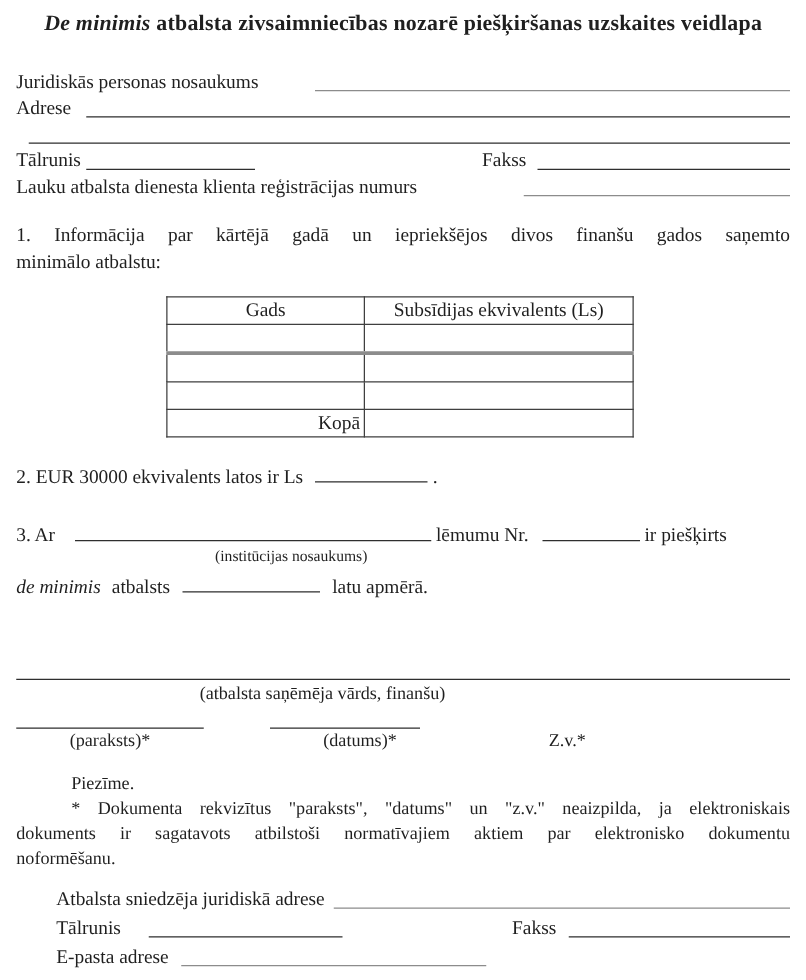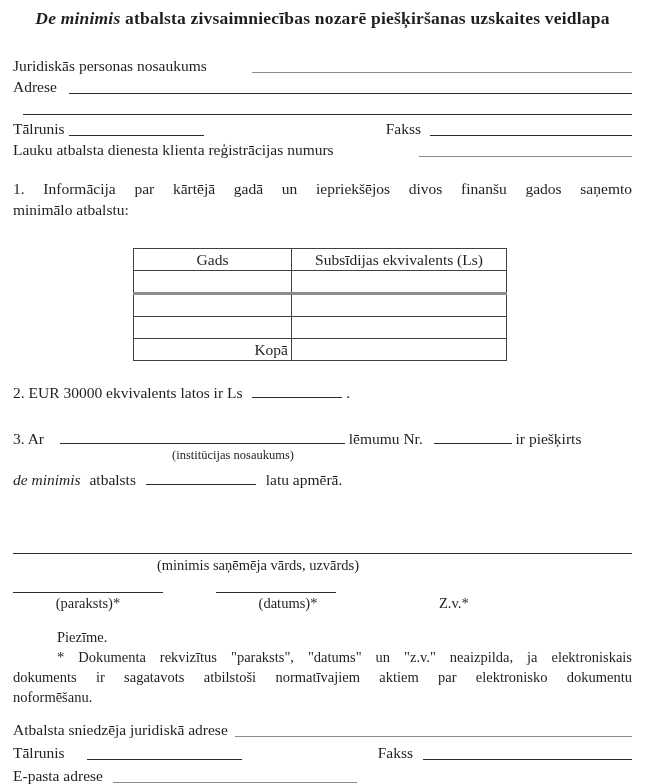--- a/index.html
+++ b/index.html
@@ -23,21 +23,21 @@
   .frow{display:flex;height:21px;align-items:flex-end;}
   .lbl{white-space:nowrap;line-height:21px;}
   .line{border-bottom:1.3px solid var(--dark);align-self:flex-end;margin-bottom:3px;height:0;}
   .line.gray{border-bottom-color:var(--gray);border-bottom-width:1.6px;}
   .grow{flex:1;}
 
   .para{line-height:21px;}
   .jline{text-align:justify;text-align-last:justify;}
   .p1{margin-top:18px;}
 
-  table.tbl{border-collapse:collapse;margin:28px 0 0 120px;table-layout:fixed;}
+  table.tbl{border-collapse:collapse;margin:17px 0 0 120px;table-layout:fixed;}
   .tbl td{border:1.5px solid #3f3f3f;padding:0 2px;height:21px;line-height:21px;font-size:15.5px;}
   .tbl .c1{width:152px;}
   .tbl .c2{width:210px;}
   .tbl .hdr td{text-align:center;}
   .tbl tr.thick td{border-bottom:3px solid var(--gray);}
   .tbl .kopa{text-align:right;padding-right:3px;}
 
   .blank{display:inline-block;border-bottom:1.3px solid var(--dark);height:14px;vertical-align:baseline;}
   .s2{margin-top:21px;line-height:21px;}
   .s3{margin-top:26px;line-height:19px;}
@@ -55,21 +55,21 @@
   .siglabels{display:flex;margin-top:2px;font-size:14.5px;line-height:16px;gap:12px;}
   .slab1{width:150px;text-align:center;}
   .slab2{width:120px;text-align:center;margin-left:53px;}
   .slab3{margin-left:79px;}
 
   .note-h{margin-top:16px;font-size:14.5px;line-height:20px;text-indent:44px;}
   .note-l{font-size:14.5px;line-height:20px;}
   .note-l.first{text-indent:44px;}
 
   .bottom{margin-top:10px;}
-  .frow.b{height:23px;}
+  .frow.b{height:23px;margin-left:32px;}
 </style>
 </head>
 <body>
 
 <div class="page">
 
   <div class="title"><span class="it">De minimis</span><span> atbalsta zivsaimniecības nozarē piešķiršanas uzskaites veidlapa</span></div>
 
   <div class="frow">
     <span class="lbl">Juridiskās personas nosaukums</span>
@@ -136,21 +136,21 @@
   </div>
   <div class="inst-cap">(institūcijas nosaukums)</div>
   <div class="s3b">
     <span class="it">de minimis</span>
     <span style="margin-left:5px;">atbalsts</span>
     <span class="blank" style="width:110px;margin-left:6px;"></span>
     <span style="margin-left:6px;">latu apmērā.</span>
   </div>
 
   <div class="longline"></div>
-  <div class="name-cap">(minimis saņēmēja vārds, uzvārds)</div>
+  <div class="name-cap">(atbalsta saņēmēja vārds, finanšu)</div>
 
   <div class="sigrow">
     <div class="sl1"></div>
     <div class="sgap"></div>
     <div class="sl2"></div>
   </div>
   <div class="siglabels">
     <div class="slab1">(paraksts)*</div>
     <div class="slab2">(datums)*</div>
     <div class="slab3">Z.v.*</div>

